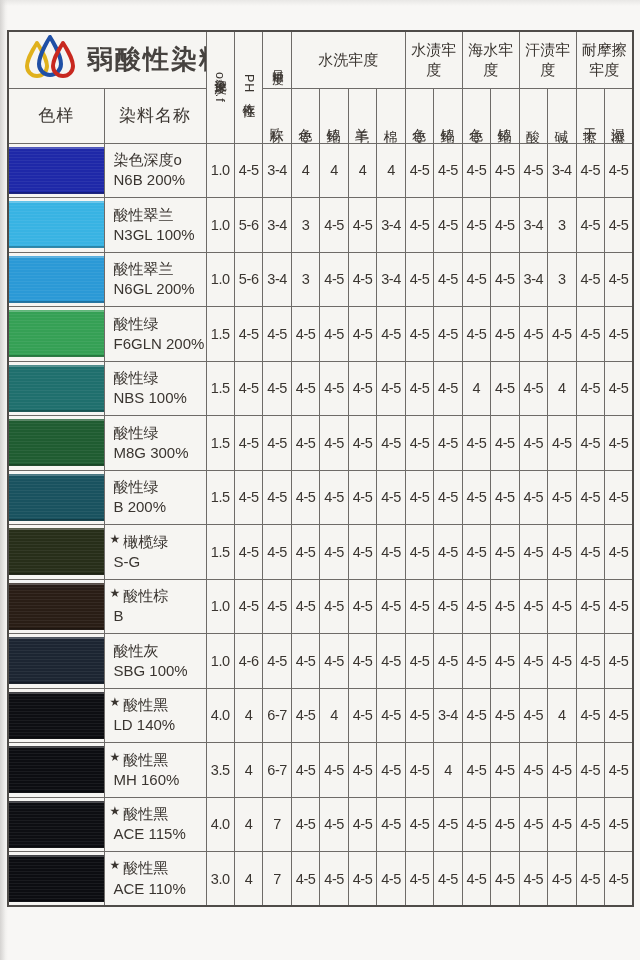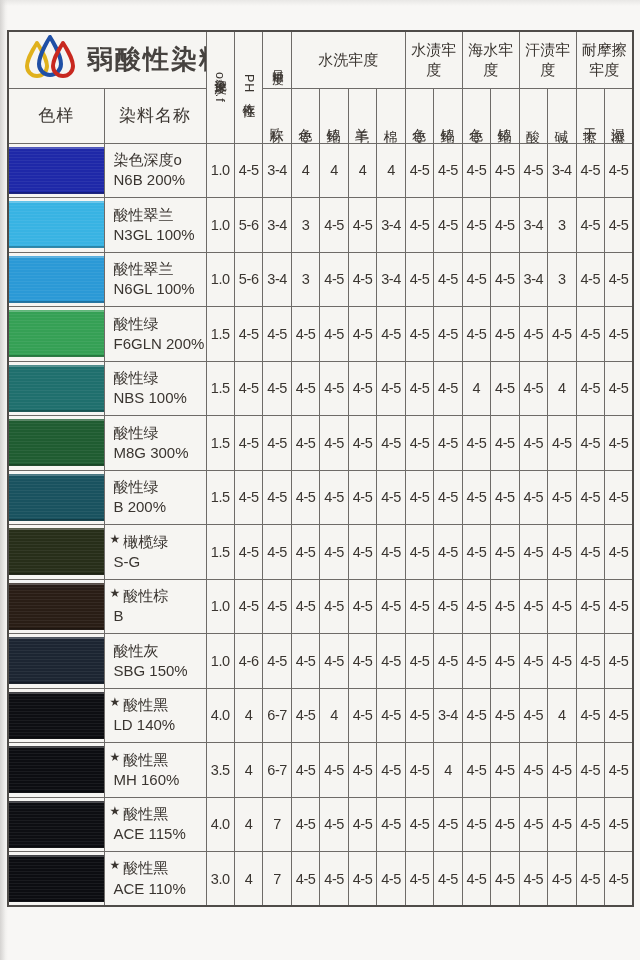--- a/index.html
+++ b/index.html
@@ -171,21 +171,21 @@
         <td class="val">3</td>
         <td class="val">4-5</td>
         <td class="val">4-5</td>
       </tr>
       <tr>
         <td class="swatch-cell">
           <div class="swatch" style="background-color: rgb(43, 153, 214);"></div>
         </td>
         <td class="name-cell">
           <div class="nm">酸性翠兰</div>
-          <div class="code">N6GL 100%</div>
+          <div class="code">N6GL 200%</div>
         </td>
         <td class="val">1.0</td>
         <td class="val">5-6</td>
         <td class="val">3-4</td>
         <td class="val">3</td>
         <td class="val">4-5</td>
         <td class="val">4-5</td>
         <td class="val">3-4</td>
         <td class="val">4-5</td>
         <td class="val">4-5</td>
@@ -339,21 +339,21 @@
         <td class="val">4-5</td>
         <td class="val">4-5</td>
         <td class="val">4-5</td>
       </tr>
       <tr>
         <td class="swatch-cell">
           <div class="swatch" style="background-color: rgb(28, 37, 50);"></div>
         </td>
         <td class="name-cell">
           <div class="nm">酸性灰</div>
-          <div class="code">SBG 150%</div>
+          <div class="code">SBG 100%</div>
         </td>
         <td class="val">1.0</td>
         <td class="val">4-6</td>
         <td class="val">4-5</td>
         <td class="val">4-5</td>
         <td class="val">4-5</td>
         <td class="val">4-5</td>
         <td class="val">4-5</td>
         <td class="val">4-5</td>
         <td class="val">4-5</td>

